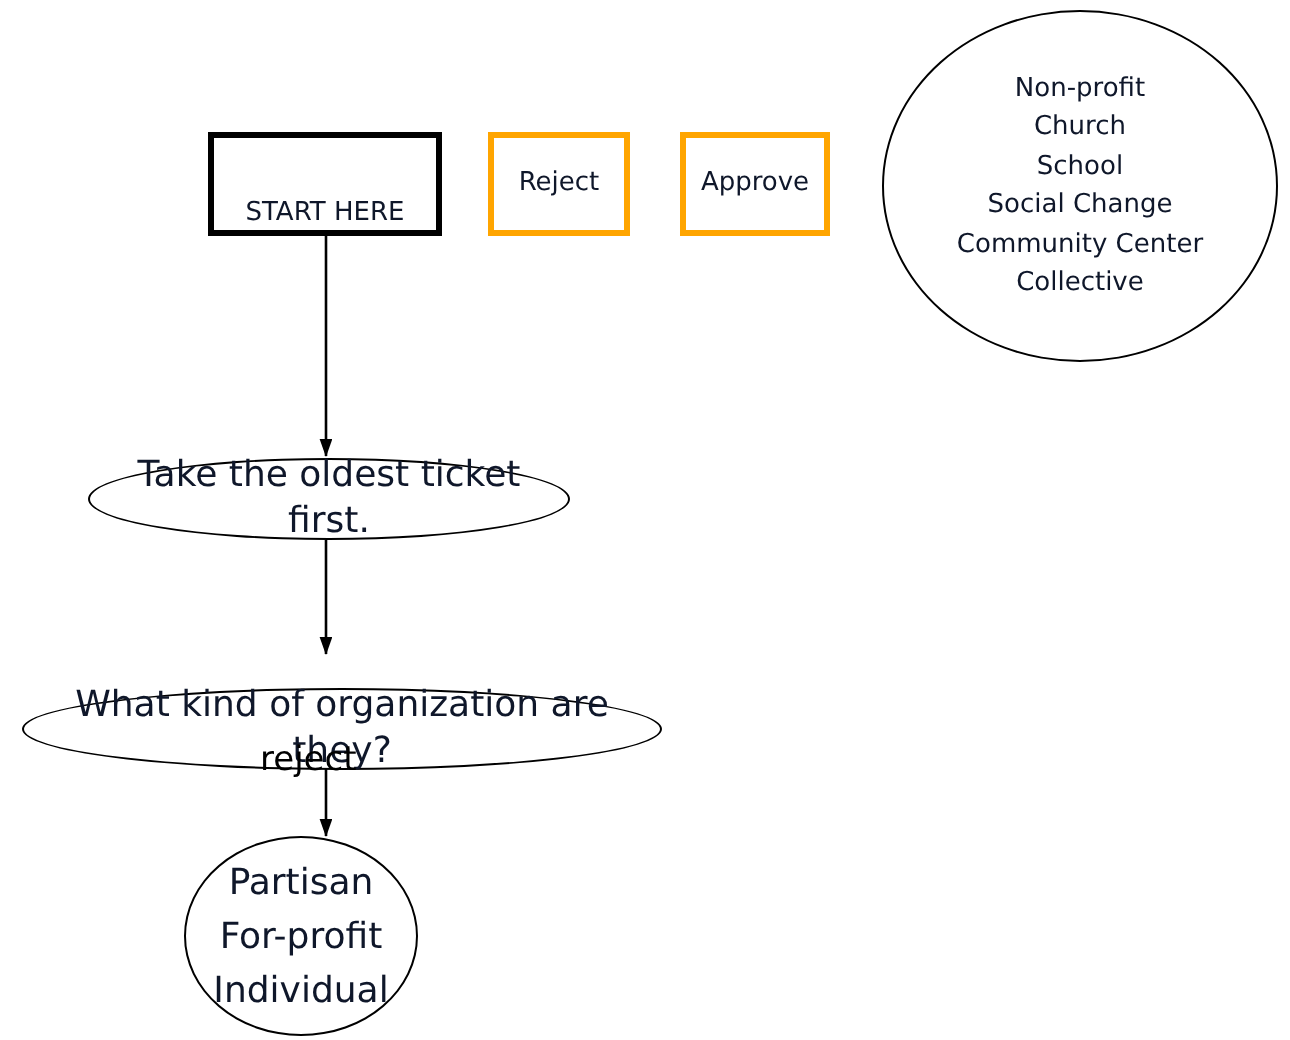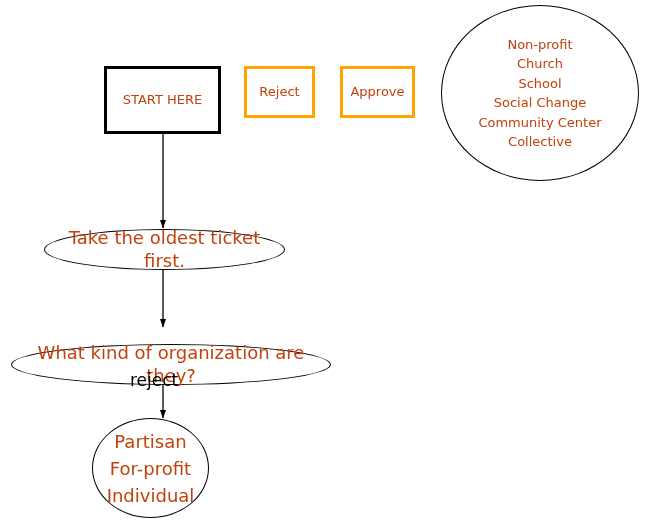--- a/index.html
+++ b/index.html
@@ -18,32 +18,33 @@
     background: #ffffff;
     overflow: hidden;
   }
   .node {
     position: absolute;
     box-sizing: border-box;
     display: flex;
     align-items: center;
     justify-content: center;
     text-align: center;
-    color: #c2410c;
+    color: #0f172a;
     background: #ffffff;
   }
   
   .box-start {
     left: 104px;
     top: 66px;
     width: 117px;
-    height: 68px;
+    height: 52px;
     border: 3px solid #000000;
     font-size: 13px;
     line-height: 1.25;
+    align-items: flex-end;
   }
   
   .box-orange {
     width: 71px;
     height: 52px;
     border: 3px solid #ffa500;
     font-size: 13px;
     line-height: 1.25;
   }
   .box-reject  { left: 244px; top: 66px; }

